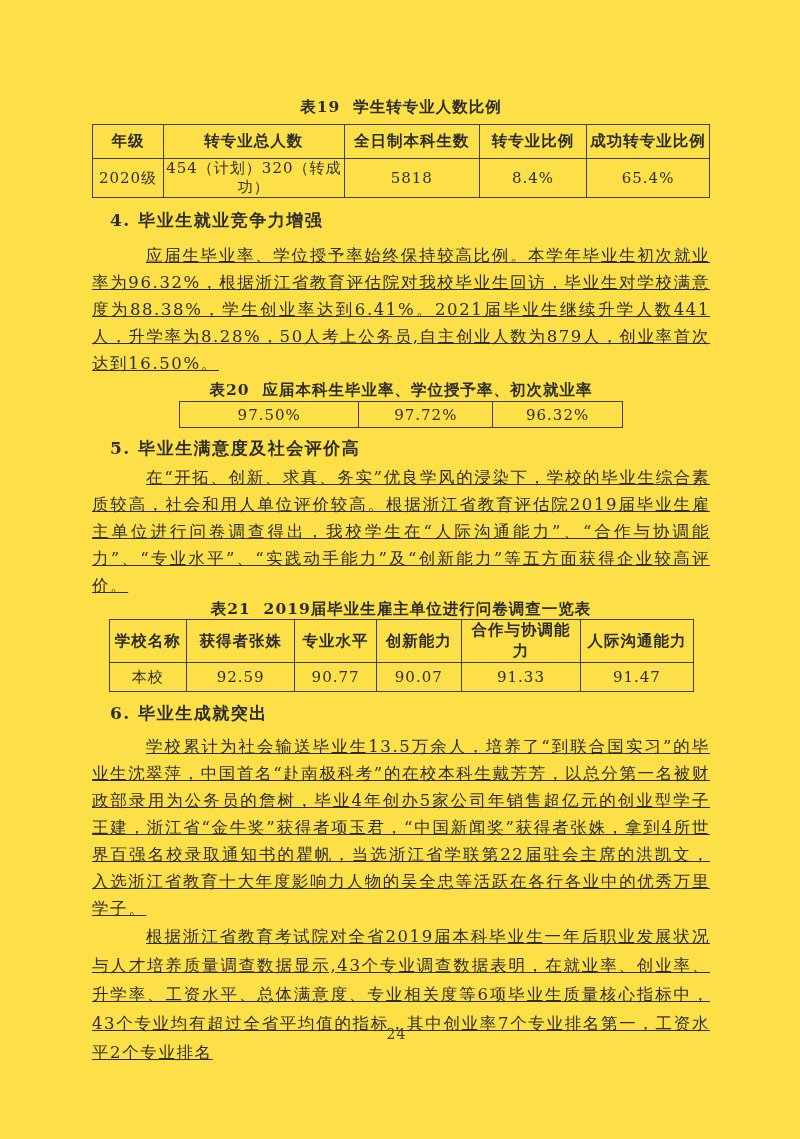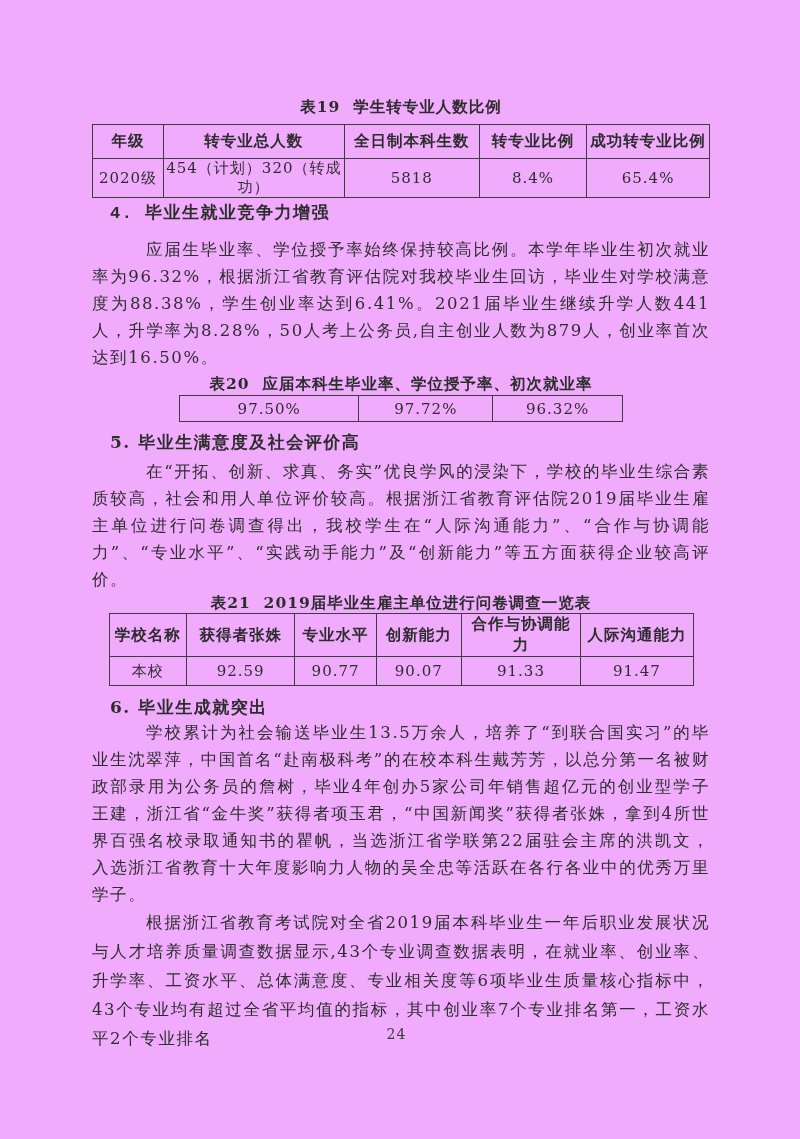--- a/index.html
+++ b/index.html
@@ -1,20 +1,20 @@
 <!DOCTYPE html>
 <html><head>
 <meta charset="utf-8">
 <style>
   html,body{margin:0;padding:0;background:#ececec;}
   .page{
     position:relative;
     width:800px;height:1139px;
     margin:0 auto;
-    background:#f0abfc;
+    background:#fde047;
     color:#2d2d2d;
     font-family:"DejaVu Serif","Liberation Serif",serif;
     box-sizing:border-box;
     padding:97px 90px 0 92px;
     overflow:hidden;
   }
   .caption{
     font-weight:bold;
     text-align:center;
     font-size:15.5px;
@@ -47,35 +47,36 @@
   .cap19{margin-top:0;}
   .cap20{margin-top:3px;}
   .cap21{}
   .heading{
     font-weight:bold;
     font-size:17px;
     line-height:24px;
     margin:0 0 0 18px;
     letter-spacing:1.5px;
   }
-  .h4{margin-top:4px;font-family:Liberation Mono, monospace;}
+  .h4{margin-top:10px;}
   .h5{margin-top:8px;}
   .h6{margin-top:9px;}
   .para{
     font-size:16.5px;
     line-height:27px;
     letter-spacing:1.6px;
     text-align:justify;
     text-indent:54px;
     margin:0;
     color:#2e2e2e;
+    text-decoration:underline;
   }
   .p4{margin-top:10px;}
   .p5{margin-top:4px;}
-  .p6a{margin-top:0;}
+  .p6a{margin-top:8px;}
   .p6b{margin-top:0;line-height:29px;}
   .page-number{
     position:absolute;
     top:1026px;left:0;right:7px;
     text-align:center;
     font-size:14px;
     letter-spacing:1px;
     color:#3a3a3a;
   }
 </style>

